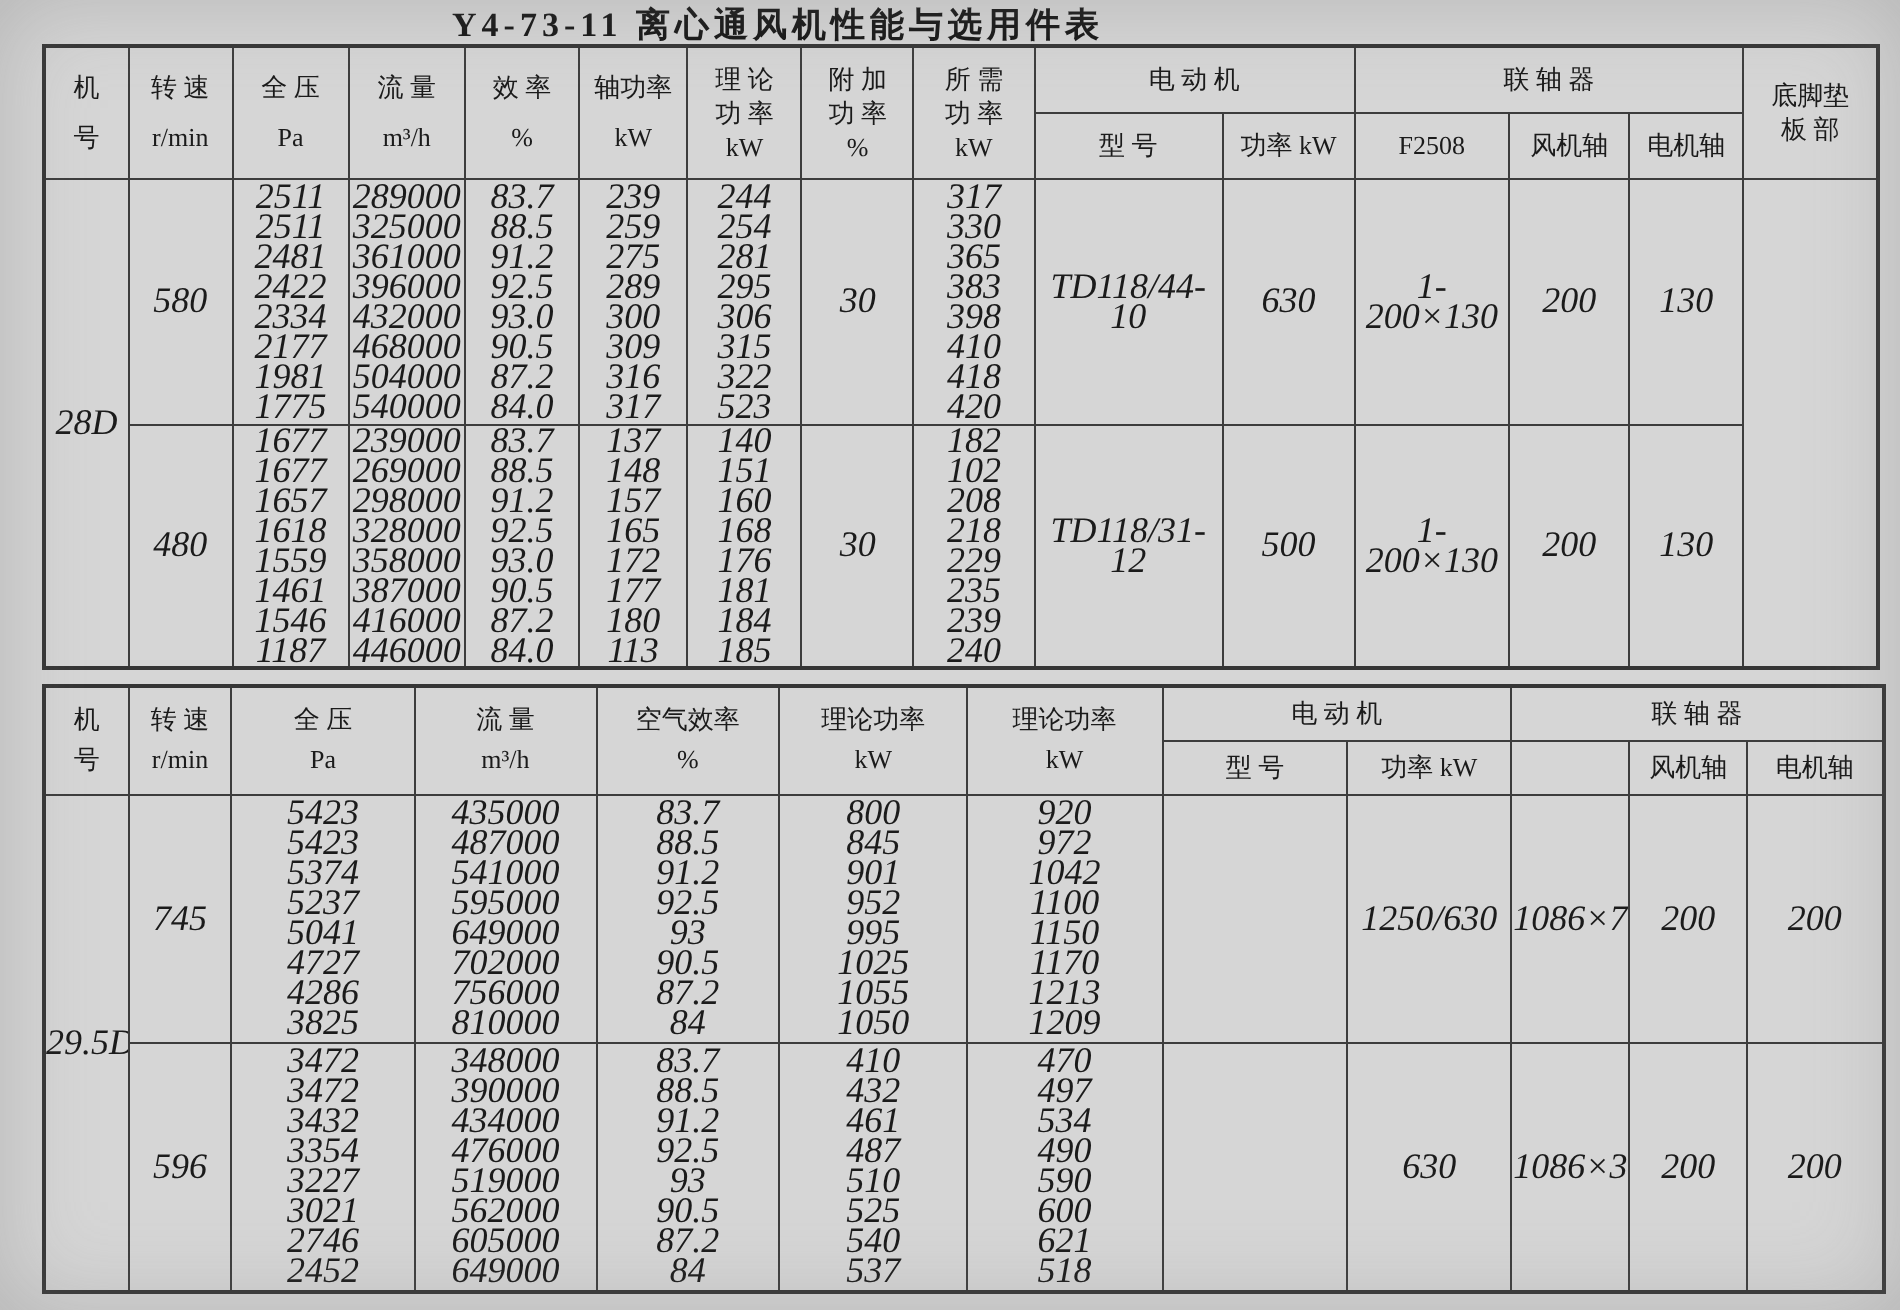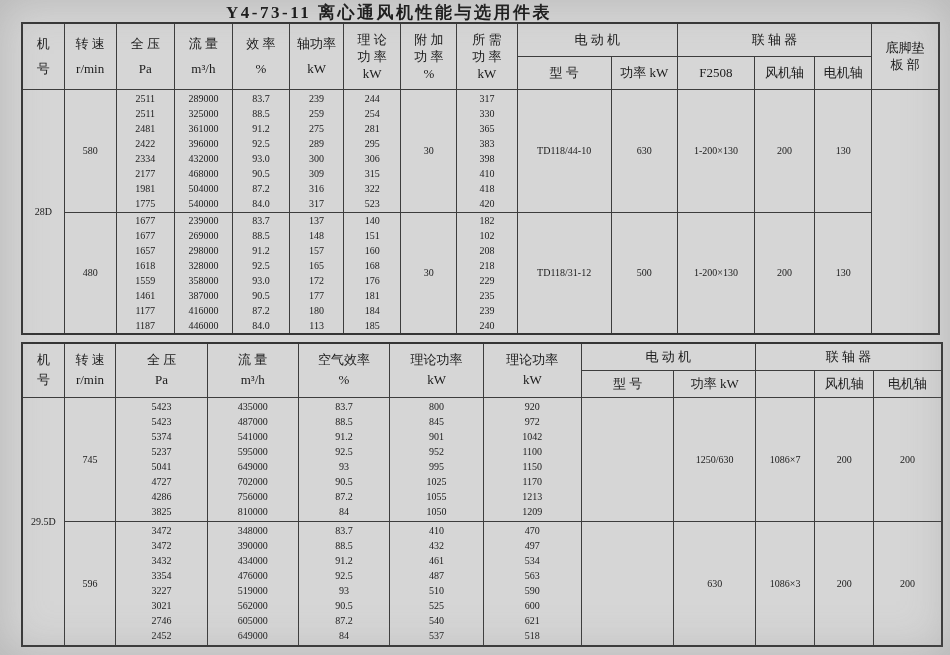--- a/index.html
+++ b/index.html
@@ -26,21 +26,21 @@
   th,td{
     border:1px solid #3d3d3d;
     font-weight:normal;
     text-align:center;vertical-align:middle;
     white-space:pre-line;
     padding:0;overflow:hidden;
     color:#1b1b1b;
   }
   th{font-size:13px;line-height:17px;}
   th.h2l{line-height:25px;}
-  td{font-size:10px;line-height:15px;}
+  td{font-size:18px;line-height:15px;font-style:italic;}
   #table1{left:21px;top:22px;width:919px;}
   #table2{left:21px;top:342px;width:922px;}
   #table1 thead tr{height:33px;}
   #table2 thead tr{height:27px;}
   #table2 th.h2l{line-height:20px;}
   tr.blockA{height:123px;}
   tr.blockB{height:121px;}
   tr.blockC{height:124px;}
   tr.blockD{height:125px;}
 </style>
@@ -164,21 +164,21 @@
       <td rowspan="2"></td>
     </tr>
     <tr class="blockB">
       <td>480</td>
       <td>1677
 1677
 1657
 1618
 1559
 1461
-1177
+1546
 1187</td>
       <td>239000
 269000
 298000
 328000
 358000
 387000
 416000
 446000</td>
       <td>83.7
@@ -345,21 +345,21 @@
 432
 461
 487
 510
 525
 540
 537</td>
       <td>470
 497
 534
-563
+490
 590
 600
 621
 518</td>
       <td></td>
       <td>630</td>
       <td>1086×3</td>
       <td>200</td>
       <td>200</td>
     </tr>

